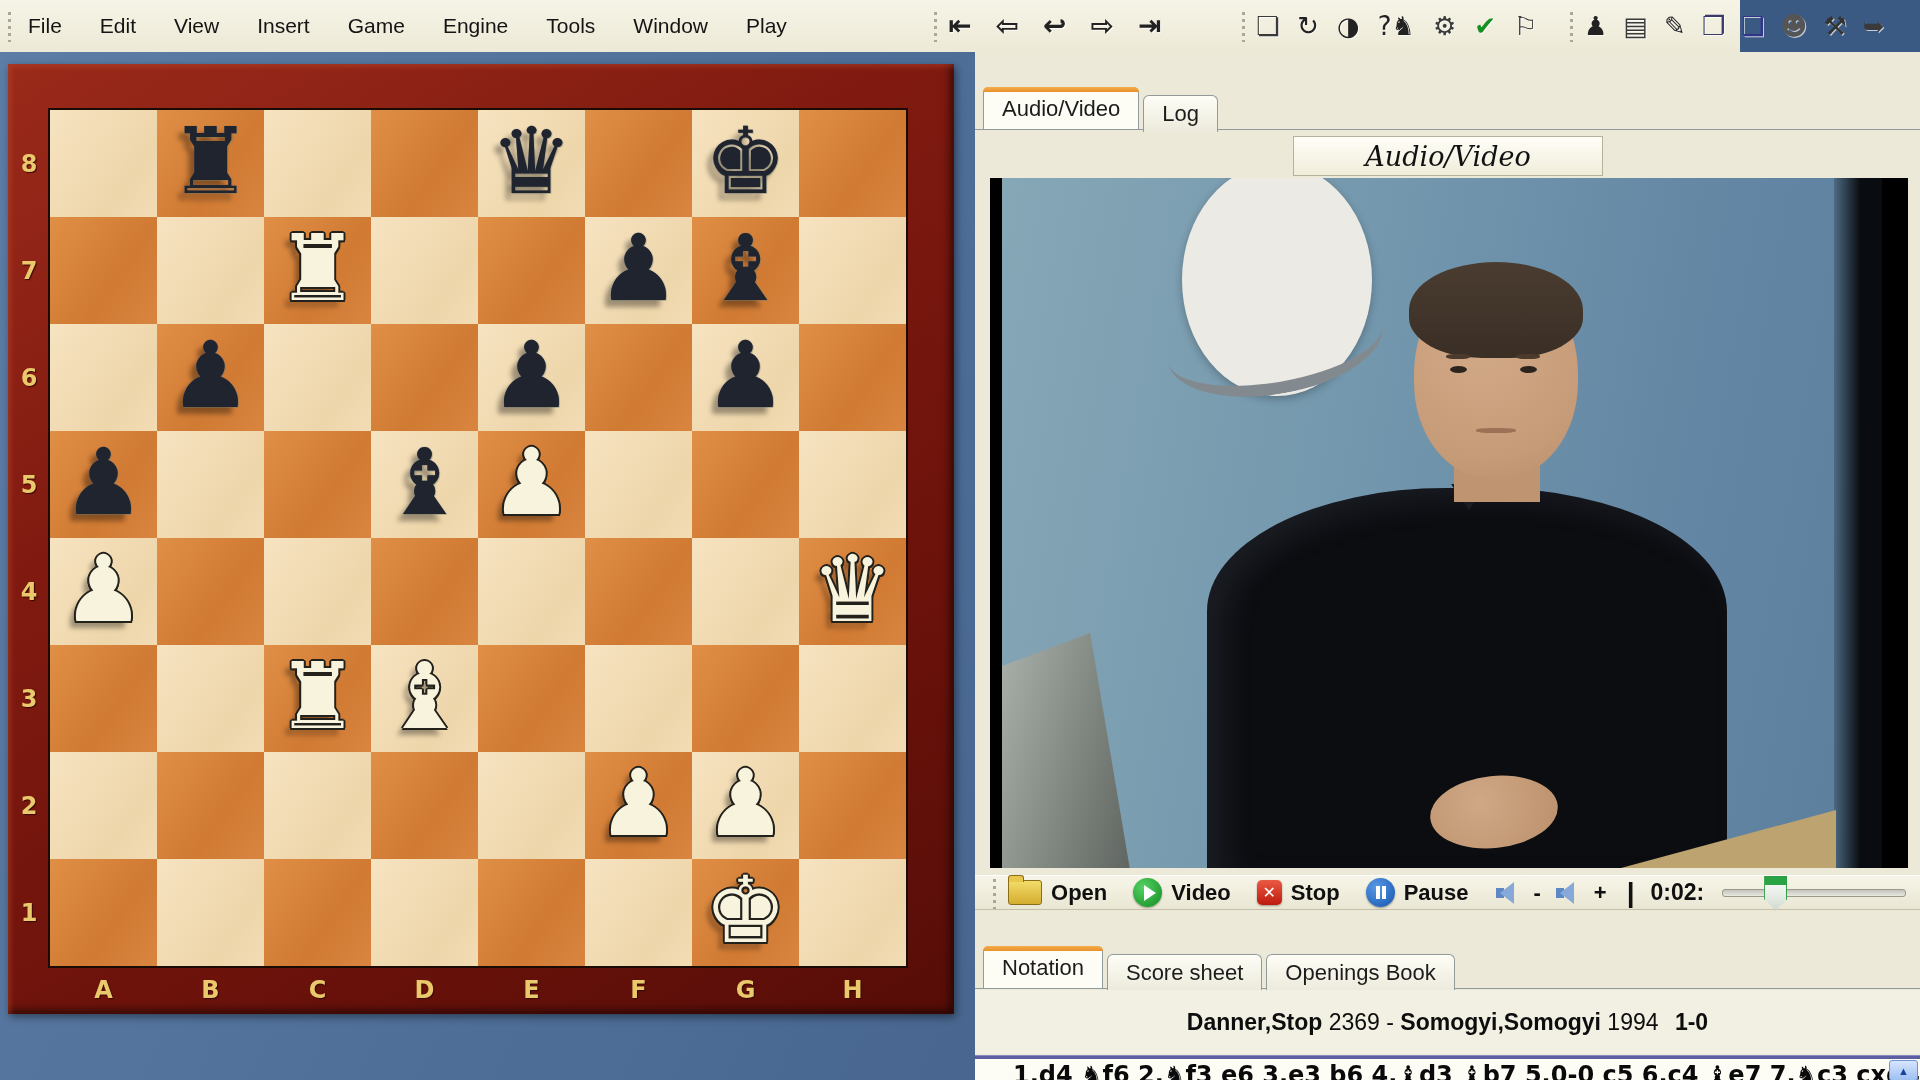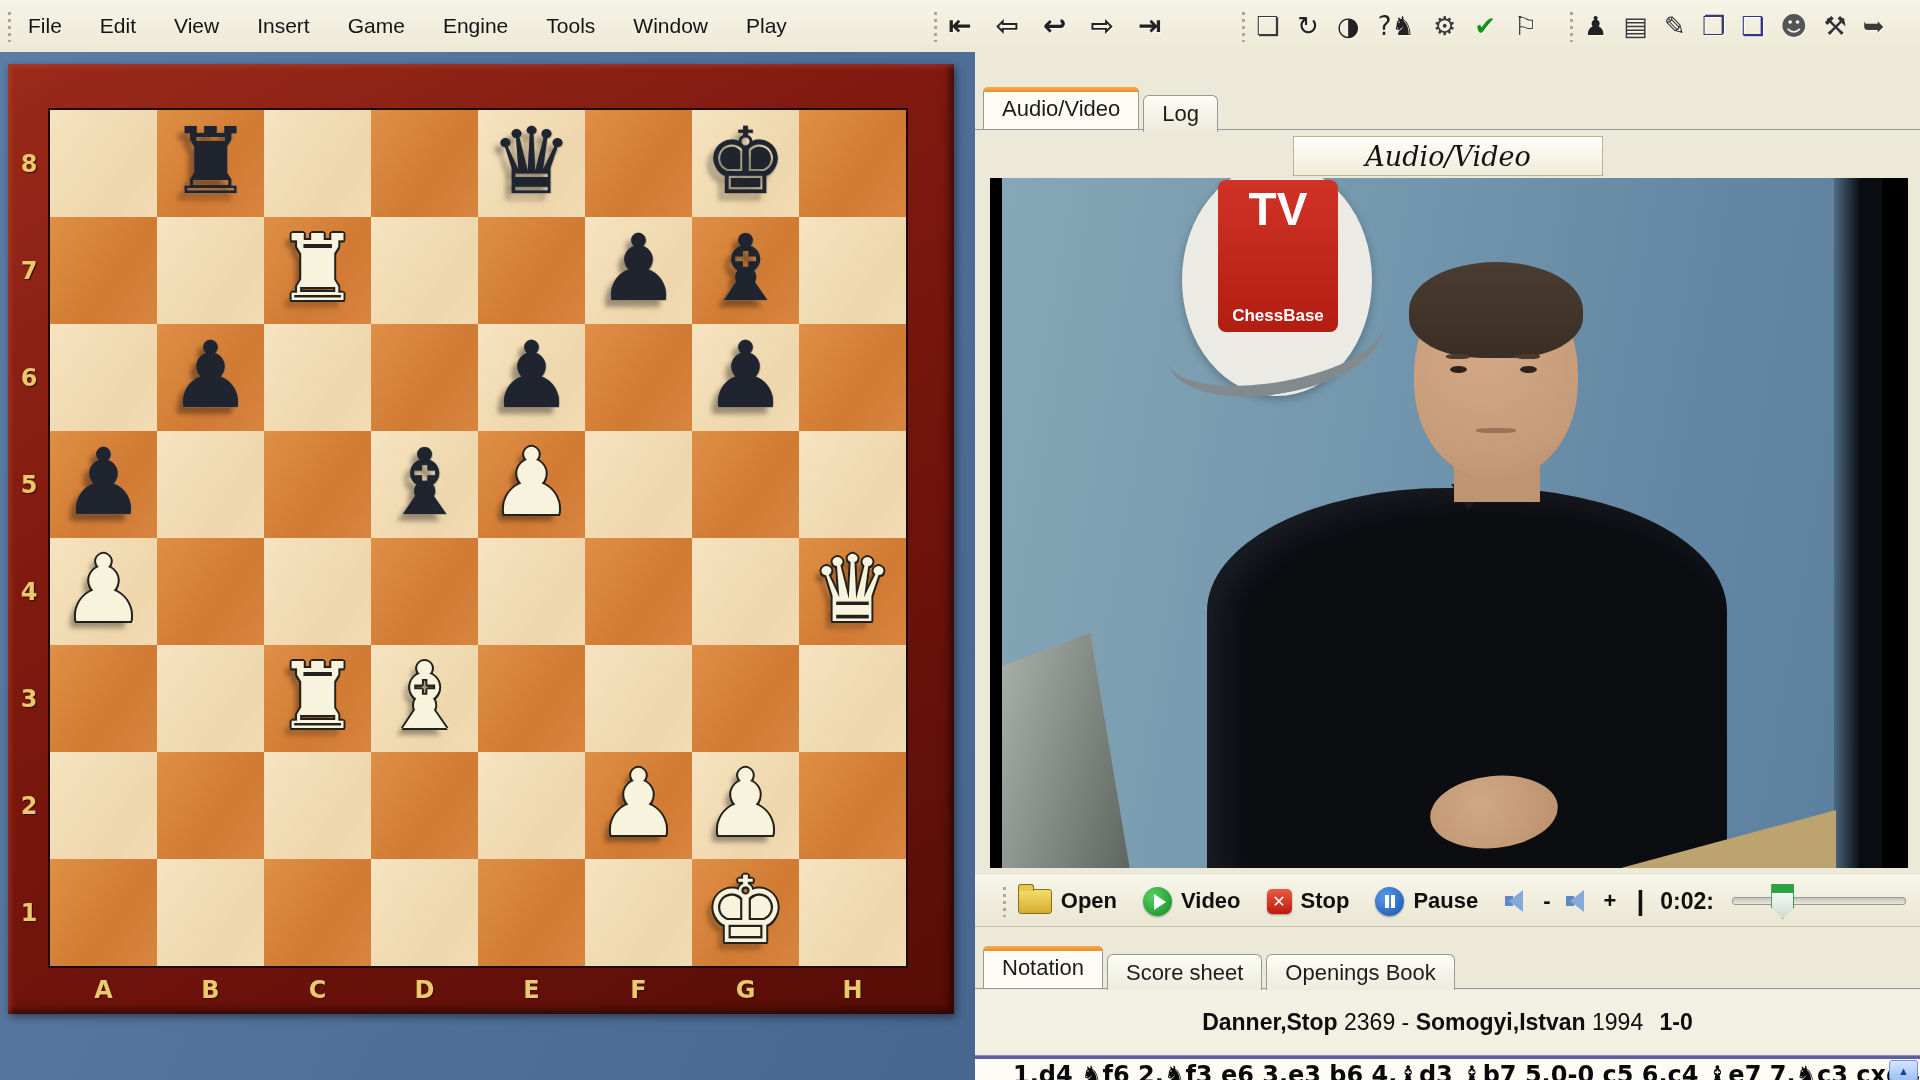--- a/index.html
+++ b/index.html
@@ -1,20 +1,20 @@
 <!DOCTYPE html>
 <html><head>
 <meta charset="utf-8">
 <style>
   html,body{margin:0;padding:0;background:#3a5a84;}
   #app{position:relative;width:1920px;height:1080px;overflow:hidden;
        font-family:"Liberation Sans",sans-serif;-webkit-user-select:none;user-select:none;}
 
   
-  #top-bar{position:absolute;left:0;top:0;width:1920px;height:52px;
+  #top-bar{position:absolute;left:0;top:0;width:1740px;height:52px;
            background:linear-gradient(#f6f4e7,#ece9d6);border-bottom:1px solid #c9c5b0;}
   .grip{position:absolute;top:10px;width:7px;height:32px;
         background-image:radial-gradient(circle,#a9a795 1.6px,transparent 2px);
         background-size:7px 7px;}
   #menu-bar{position:absolute;left:24px;top:0;height:52px;display:flex;align-items:center;gap:30px;
             font-size:21px;color:#141414;}
   .menu-item{padding:3px 4px;cursor:default;}
   .tb-group{position:absolute;top:0;height:52px;display:flex;align-items:center;gap:18px;}
   .tb-btn{font-family:"DejaVu Sans",sans-serif;font-size:26px;color:#2e2e2e;line-height:1;
           text-shadow:1px 1px 0 rgba(255,255,255,.7);}
@@ -101,24 +101,24 @@
   .brow.l{left:32px;} .brow.r{left:102px;}
   #mouth{position:absolute;left:62px;top:158px;width:40px;height:5px;border-radius:40%;background:#9c7257;}
   #hands{position:absolute;left:428px;top:598px;width:128px;height:72px;border-radius:50%;
          background:radial-gradient(circle at 40% 35%,#d0a885,#bb906c);transform:rotate(-6deg);}
   #dark-band{position:absolute;right:0;top:0;width:48px;height:100%;
              background:linear-gradient(90deg,rgba(8,10,14,.2),#090c10 55%);}
   #desk{position:absolute;right:46px;bottom:0;width:215px;height:58px;background:#bca36f;
         clip-path:polygon(0 100%,100% 0,100% 100%);}
 
   
-  #controls{position:absolute;left:0;top:823px;width:945px;height:52px;
+  #controls{position:absolute;left:0;top:823px;width:945px;height:35px;
             background:linear-gradient(#f7f5e8,#e9e6d3);
             border-top:1px solid #fff;border-bottom:1px solid #c3bfa8;
-            display:flex;align-items:center;box-sizing:border-box;padding-left:24px;}
+            display:flex;align-items:center;box-sizing:border-box;padding-left:14px;}
   #controls .grip{position:static;margin:0 12px 0 2px;}
   .ctl{display:flex;align-items:center;gap:9px;margin-right:26px;font-size:22px;font-weight:bold;color:#101010;}
   .ico{display:inline-block;position:relative;}
   .ico-open{width:32px;height:23px;background:linear-gradient(#f2d965,#d8ب);background:linear-gradient(#f4dc6a,#d4ad2f);
             border:1px solid #8a6d1a;border-radius:2px 3px 3px 3px;}
   .ico-open::before{content:"";position:absolute;left:-1px;top:-6px;width:14px;height:6px;
             background:#e8c84a;border:1px solid #8a6d1a;border-bottom:none;border-radius:3px 3px 0 0;}
   .ico-play{width:29px;height:29px;border-radius:50%;background:radial-gradient(circle at 35% 32%,#55d164,#128a1f);
             box-shadow:0 1px 2px rgba(0,0,0,.35);}
   .ico-play::after{content:"";position:absolute;left:11px;top:7px;width:0;height:0;
@@ -343,24 +343,20 @@
       </div>
 
     <div id="av-header">
       <span>Audio/Video</span>
     </div>
 
     <div id="video">
       <div id="video-content">
         <div id="logo-circle">
           <div id="logo-swoosh"></div>
-          <div id="logo-square">
-            <span id="logo-tv">TV</span>
-            <span id="logo-brand">ChessBase</span>
-          </div>
         </div>
         <div id="monitor"></div>
         <div id="person-body">
           <div id="collar"></div>
         </div>
         <div id="person-neck"></div>
         <div id="person-head">
           <div id="person-hair"></div>
           <div class="brow l"></div>
           <div class="brow r"></div>
@@ -411,21 +407,21 @@
         <div class="tab active">Notation</div>
         <div class="tab">Score sheet</div>
         <div class="tab">Openings Book</div>
       </div>
 
     <div id="game-info">
       <div>
         <span class="b">Danner,Stop</span>
         <span>2369</span>
         <span>-</span>
-        <span class="b">Somogyi,Istvan</span>
+        <span class="b">Somogyi,Somogyi</span>
         <span>1994</span>
         <span class="b" style="margin-left:10px">1-0</span>
       </div>
     </div>
 
     <div id="divider"></div>
 
     <div id="notation-strip">
       <span id="notation-line">1.d4 ♞f6 2.♞f3 e6 3.e3 b6 4.♝d3 ♝b7 5.0-0 c5 6.c4 ♝e7 7.♞c3 cxd4</span>
       <div id="scroll-up">

